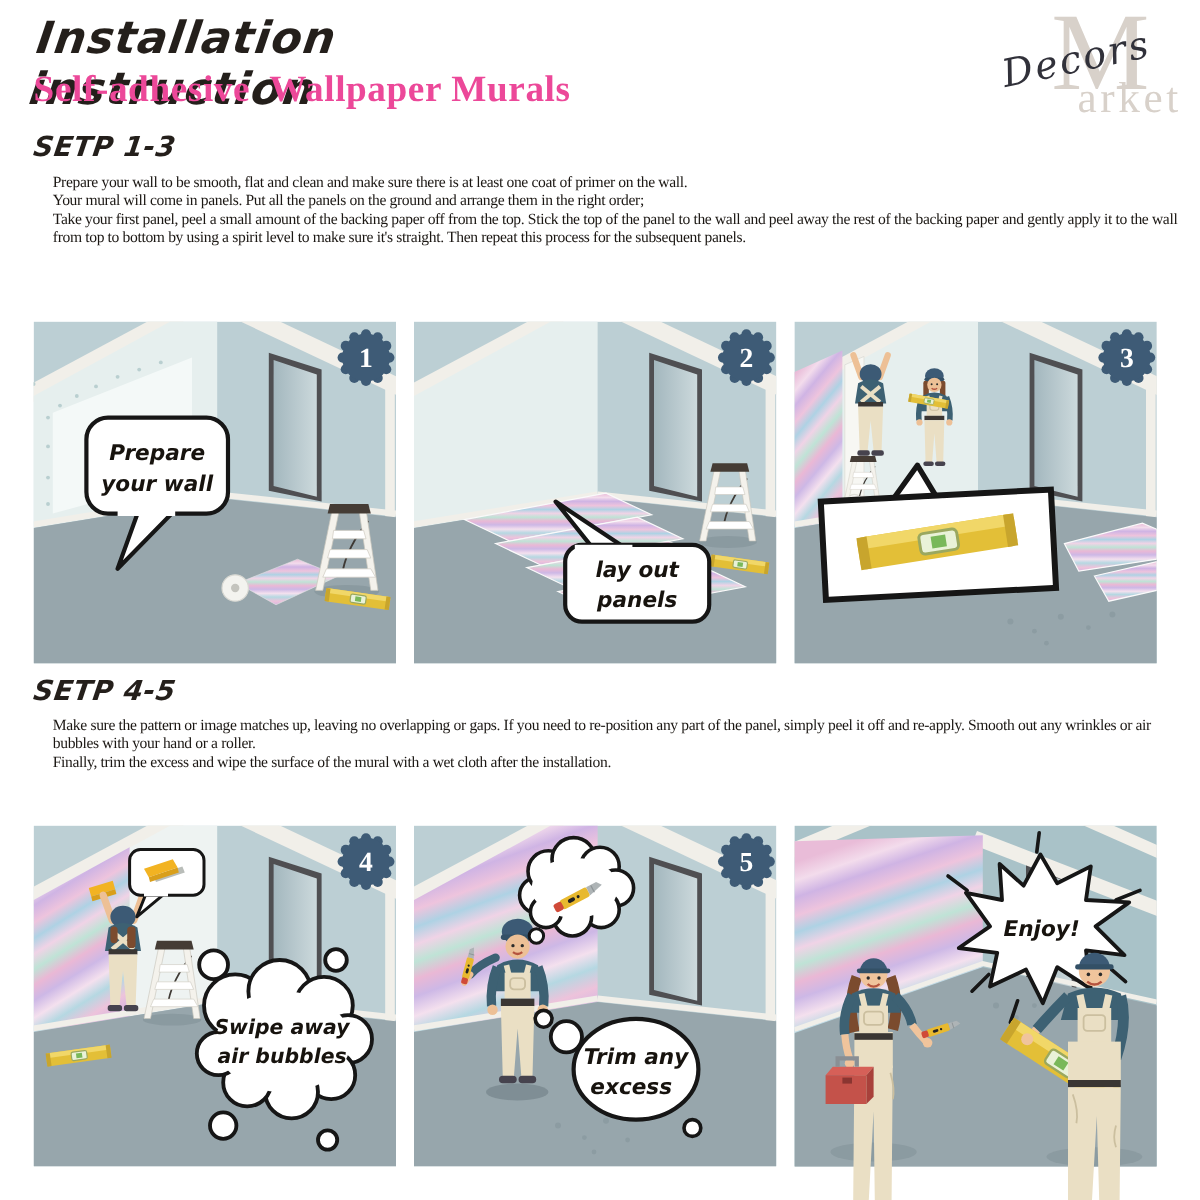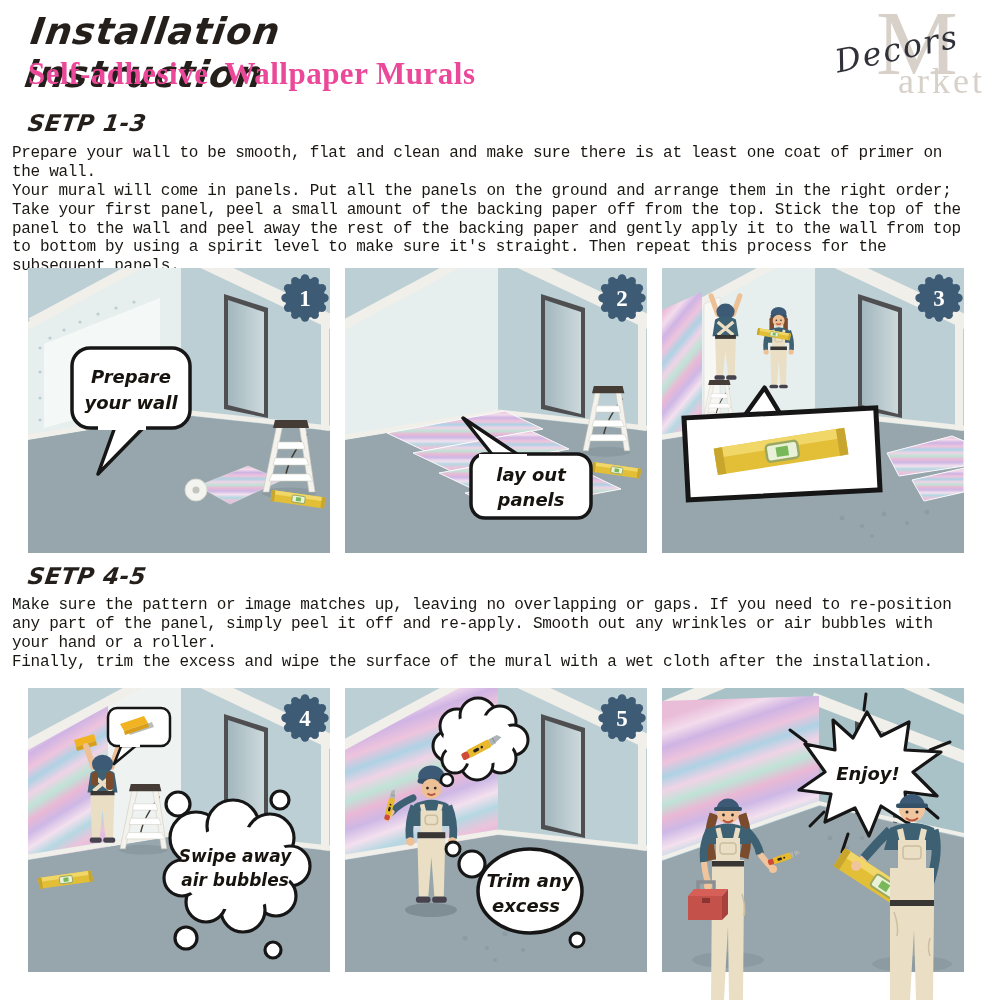--- a/index.html
+++ b/index.html
@@ -15,21 +15,21 @@
   #logo{left:838px;top:4px;width:158px;height:96px;}
   #logo .mono{position:absolute;left:38px;top:-14px;font-family:"Liberation Serif",serif;
               font-size:92px;color:#d8d1ca;font-weight:400;}
   #logo .script{position:absolute;left:-4px;top:26px;font-family:"DejaVu Serif",serif;
                 font-style:italic;font-size:32px;color:#31313a;transform:rotate(-12deg);
                 letter-spacing:2px;}
   #logo .rest{position:absolute;left:60px;top:56px;font-family:"Liberation Serif",serif;
               font-size:36px;color:#d8d1ca;letter-spacing:3px;}
   .sect-h{font-size:23px;letter-spacing:.5px;}
   #h1wrap{left:28px;top:110px;} #h2wrap{left:28px;top:563px;}
-  .para{left:12px;width:950px;font-family:Liberation Mono, monospace;font-size:16px;
+  .para{left:44px;width:950px;font-family:Liberation Serif, serif;font-size:13px;
         line-height:1.18;letter-spacing:-0.3px;white-space:pre-line;color:#1b1713;}
   #para1{top:144px;} #para2{top:596px;}
   .panel{position:absolute;width:302px;height:285px;}
   .panel svg{display:block;}
   .r1{top:268px;} .r2{top:688px;height:284px;}
   .c1{left:28px;} .c2{left:345px;} .c3{left:662px;}
   text{font-family:"Liberation Sans",sans-serif;}
   .bubtxt{font-family:"DejaVu Sans",sans-serif;font-style:italic;font-weight:700;
           font-size:18px;fill:#17130e;}
   .bubtxt.small{font-size:17px;}

